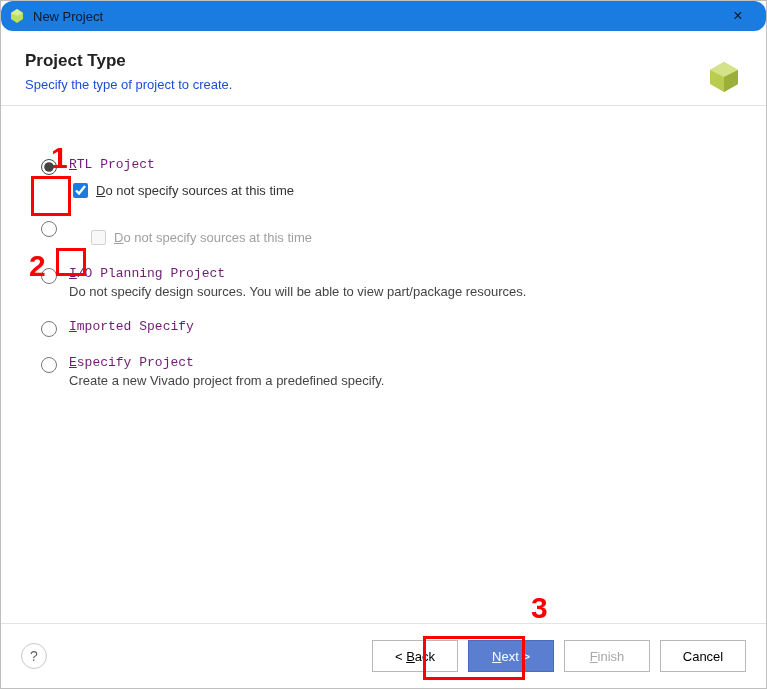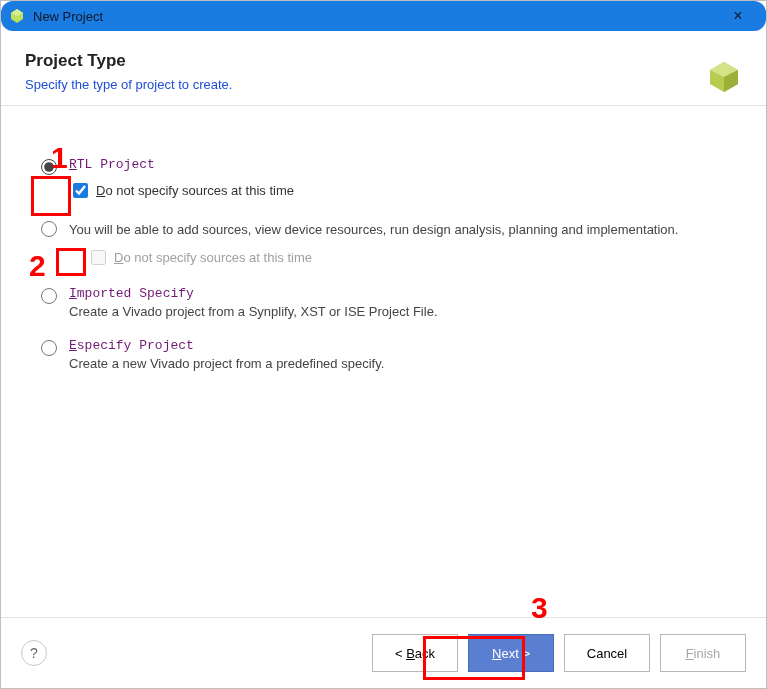--- a/index.html
+++ b/index.html
@@ -85,21 +85,21 @@
     width: 26px; height: 26px;
     border: 1px solid #c8c8c8;
     border-radius: 50%;
     display: flex; align-items: center; justify-content: center;
     font-size: 14px; color: #666;
     margin-right: auto;
     cursor: pointer;
   }
   .footer button {
     min-width: 86px;
-    height: 38px;
+    height: 32px;
     margin-left: 10px;
     background: #fff;
     border: 1px solid #b8b8b8;
     font-size: 13px;
     cursor: pointer;
     font-family: inherit;
   }
   .footer button.primary {
     background: #5a7fd0;
     border-color: #4a6cc0;
@@ -162,53 +162,58 @@
         <label class="sub-check">
           <input type="checkbox" checked="" style="">
           <span><span class="ul">D</span><span>o not specify sources at this time</span></span>
         </label>
       </div>
     </div>
 
     <div class="option">
       <input type="radio" name="ptype" style="">
       <div class="opt-body">
-        <div class="opt-desc">You will be able to add sources, view device resources, run design analysis, planning and implementation.</div>
         <label class="sub-check disabled" style="margin-left:18px;">
           <input type="checkbox" disabled="" style="">
           <span><span class="ul">D</span><span>o not specify sources at this time</span></span>
         </label>
       </div>
     </div>
 
+    <div class="option">
+      <input type="radio" name="ptype" style="">
+      <div class="opt-body">
+        <div class="opt-title"><span class="ul">I</span><span>/O Planning Project</span></div>
+        <div class="opt-desc">Do not specify design sources. You will be able to view part/package resources.</div>
+      </div>
+    </div>
 
     <div class="option">
       <input type="radio" name="ptype" style="">
       <div class="opt-body">
         <div class="opt-title"><span class="ul">I</span><span>mported Specify</span></div>
-        <div class="opt-desc">Create a Vivado project from a Synplify, XST or ISE Project File.</div>
       </div>
     </div>
 
     <div class="option">
       <input type="radio" name="ptype" style="">
       <div class="opt-body">
         <div class="opt-title"><span class="ul">E</span><span>specify Project</span></div>
         <div class="opt-desc">Create a new Vivado project from a predefined specify.</div>
       </div>
     </div>
 
   </div>
 
   <div class="footer">
     <div class="help">?</div>
     <button><span>&lt; </span><span class="ul">B</span><span>ack</span></button>
     <button class="primary"><span class="ul">N</span><span>ext &gt;</span></button>
+    <button disabled=""><span class="ul">F</span><span>inish</span></button>
     <button>Cancel</button>
-    <button disabled=""><span class="ul">F</span><span>inish</span></button>
   </div>
 
 </div>
 
 <div class="anno-num" style="left:50px; top:140px;">1</div>
 <div class="anno-box" style="left:30px; top:175px; width:40px; height:40px;"></div>
 
 <div class="anno-num" style="left:28px; top:248px;">2</div>
 <div class="anno-box" style="left:55px; top:247px; width:30px; height:28px;"></div>
 

